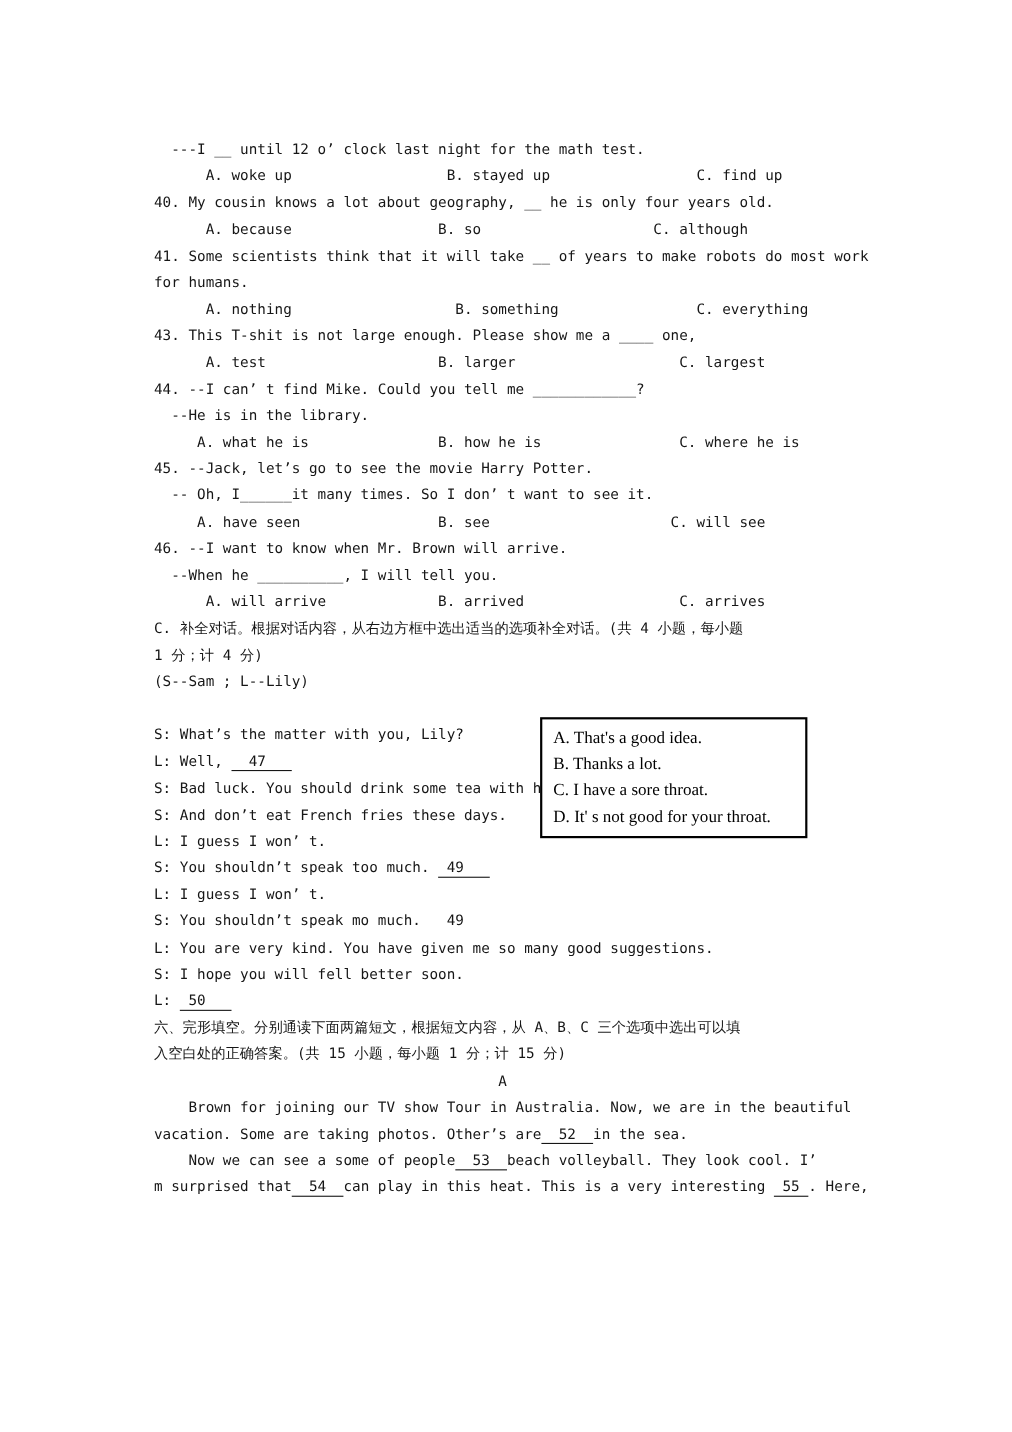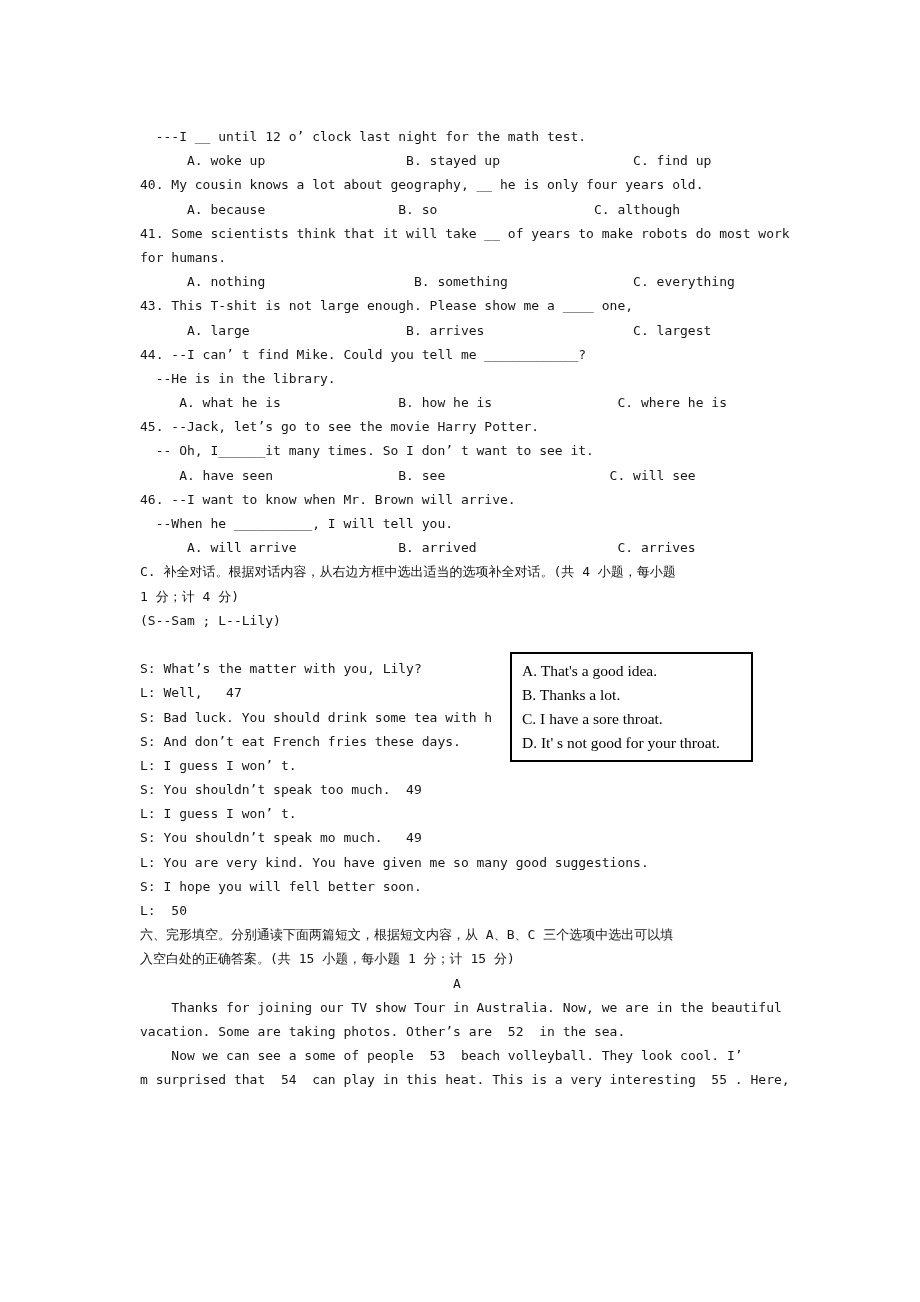--- a/index.html
+++ b/index.html
@@ -20,26 +20,27 @@
     width: 700px;
     margin-top: 29px;
   }
   .line {
     white-space: pre;
     line-height: 24.2px;
     height: 24.2px;
     letter-spacing: 0px;
   }
   .u {
+    text-decoration: underline;
     text-decoration-thickness: 1px;
     text-underline-offset: 4px;
   }
   .opt-box {
     position: absolute;
-    left: 510px;
+    left: 491px;
     top: 652px;
     width: 243px;
     background: #ffffff;
     border: 2px solid #000000;
     padding: 5px 6px 5px 10px;
     font-family: "Liberation Serif", serif;
     font-size: 15.5px;
     color: #000000;
   }
   .opt-box .opt {
@@ -53,21 +54,21 @@
 <div class="page">
   <div class="doc" id="doc">
       <div class="line">  ---I __ until 12 o’ clock last night for the math test.</div>
       <div class="line">      A. woke up                  B. stayed up                 C. find up</div>
       <div class="line">40. My cousin knows a lot about geography, __ he is only four years old.</div>
       <div class="line">      A. because                 B. so                    C. although</div>
       <div class="line">41. Some scientists think that it will take __ of years to make robots do most work</div>
       <div class="line">for humans.</div>
       <div class="line">      A. nothing                   B. something                C. everything</div>
       <div class="line">43. This T-shit is not large enough. Please show me a ____ one,</div>
-      <div class="line">      A. large                    B. arrives                   C. largest</div>
+      <div class="line">      A. test                    B. larger                   C. largest</div>
       <div class="line">44. --I can’ t find Mike. Could you tell me ____________?</div>
       <div class="line">  --He is in the library.</div>
       <div class="line">     A. what he is               B. how he is                C. where he is</div>
       <div class="line">45. --Jack, let’s go to see the movie Harry Potter.</div>
       <div class="line">  -- Oh, I______it many times. So I don’ t want to see it.</div>
       <div class="line">     A. have seen                B. see                     C. will see</div>
       <div class="line">46. --I want to know when Mr. Brown will arrive.</div>
       <div class="line">  --When he __________, I will tell you.</div>
       <div class="line">      A. will arrive             B. arrived                  C. arrives</div>
       <div class="line">C. 补全对话。根据对话内容，从右边方框中选出适当的选项补全对话。(共 4 小题，每小题</div>
@@ -81,21 +82,21 @@
       <div class="line">L: I guess I won’ t.</div>
       <div class="line"><span>S: You shouldn’t speak too much. </span><span class="u"> 49   </span></div>
       <div class="line">L: I guess I won’ t.</div>
       <div class="line">S: You shouldn’t speak mo much.   49</div>
       <div class="line">L: You are very kind. You have given me so many good suggestions.</div>
       <div class="line">S: I hope you will fell better soon.</div>
       <div class="line"><span>L: </span><span class="u"> 50   </span></div>
       <div class="line">六、完形填空。分别通读下面两篇短文，根据短文内容，从 A、B、C 三个选项中选出可以填</div>
       <div class="line">入空白处的正确答案。(共 15 小题，每小题 1 分；计 15 分)</div>
       <div class="line">                                        A</div>
-      <div class="line">    Thanks for joining our TV show Tour in Australia. Now, we are in the beautiful</div>
+      <div class="line">    Brown for joining our TV show Tour in Australia. Now, we are in the beautiful</div>
       <div class="line"><span>vacation. Some are taking photos. Other’s are</span><span class="u">  52  </span><span>in the sea.</span></div>
       <div class="line"><span>    Now we can see a some of people</span><span class="u">  53  </span><span>beach volleyball. They look cool. I’</span></div>
       <div class="line"><span>m surprised that</span><span class="u">  54  </span><span>can play in this heat. This is a very interesting </span><span class="u"> 55 </span><span>. Here,</span></div>
     </div>
   <div class="opt-box">
     <div id="optbox-items">
         <div class="opt">A. That's a good idea.</div>
         <div class="opt">B. Thanks a lot.</div>
         <div class="opt">C. I have a sore throat.</div>
         <div class="opt">D. It' s not good for your throat.</div>

